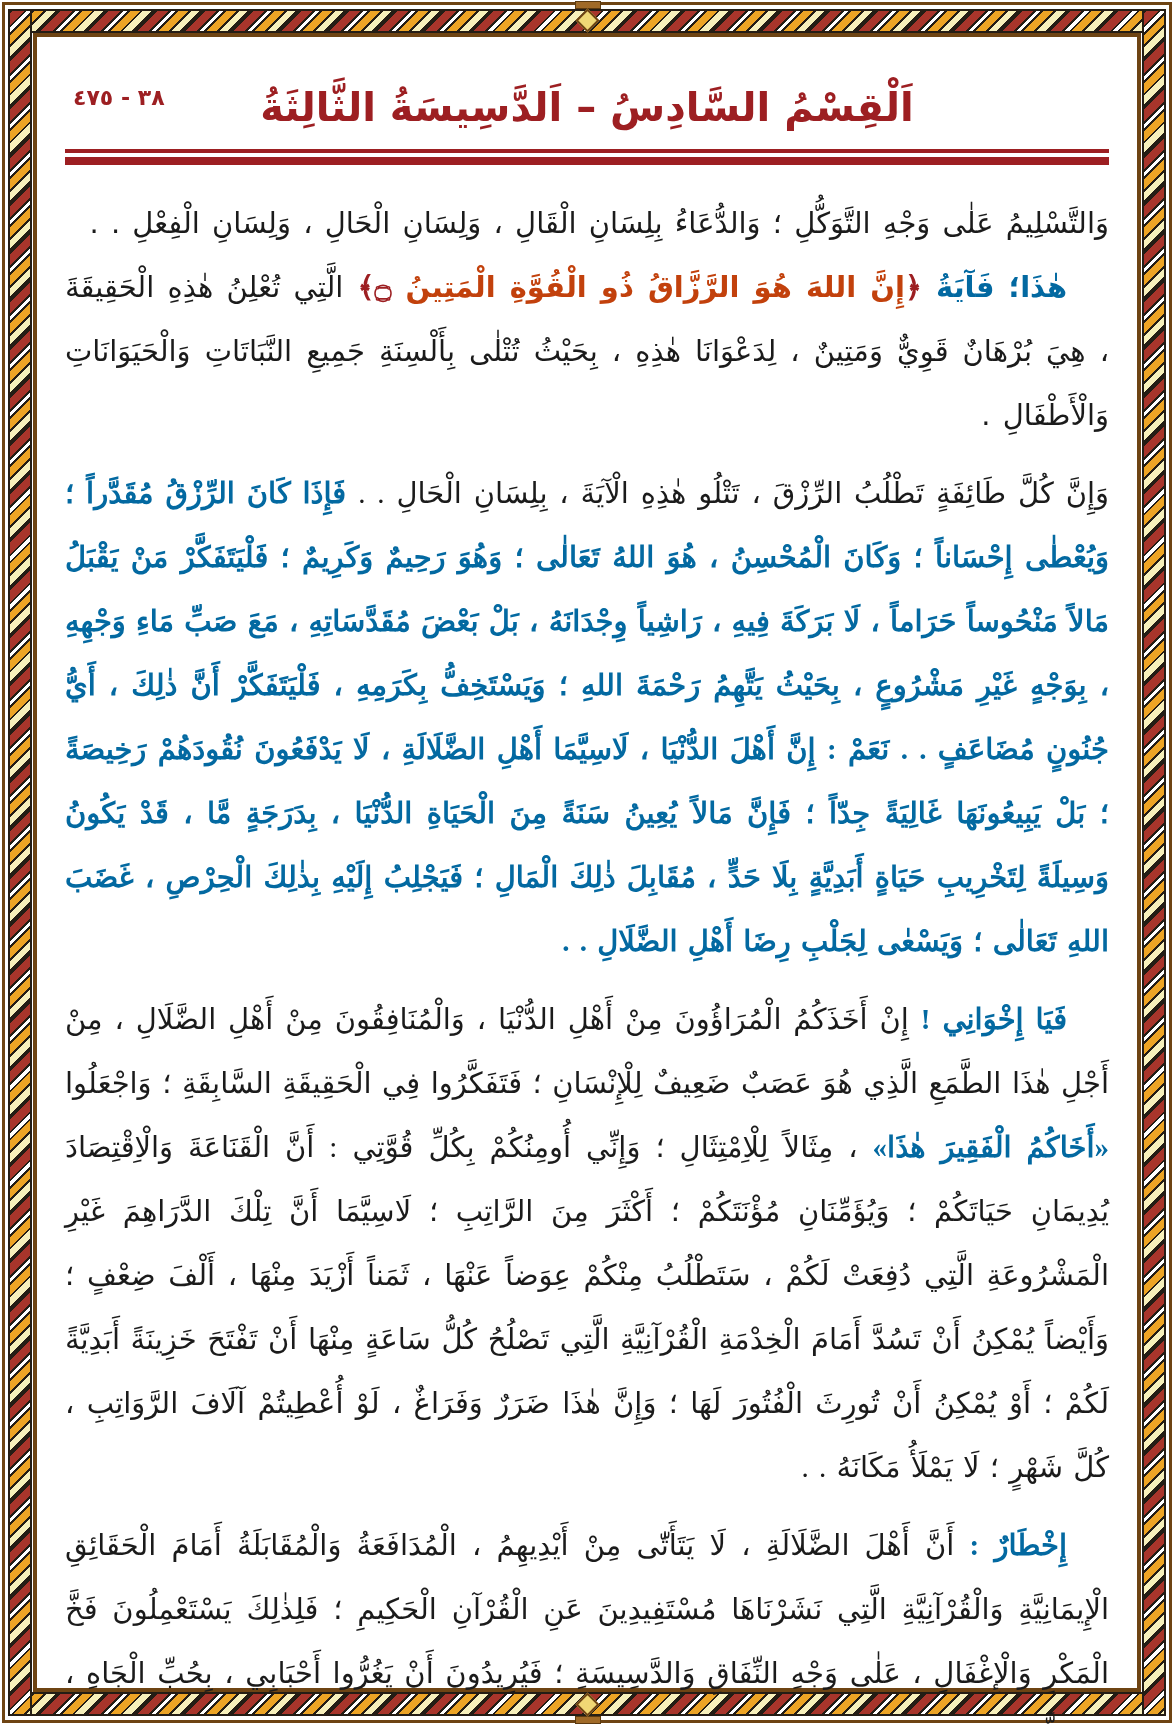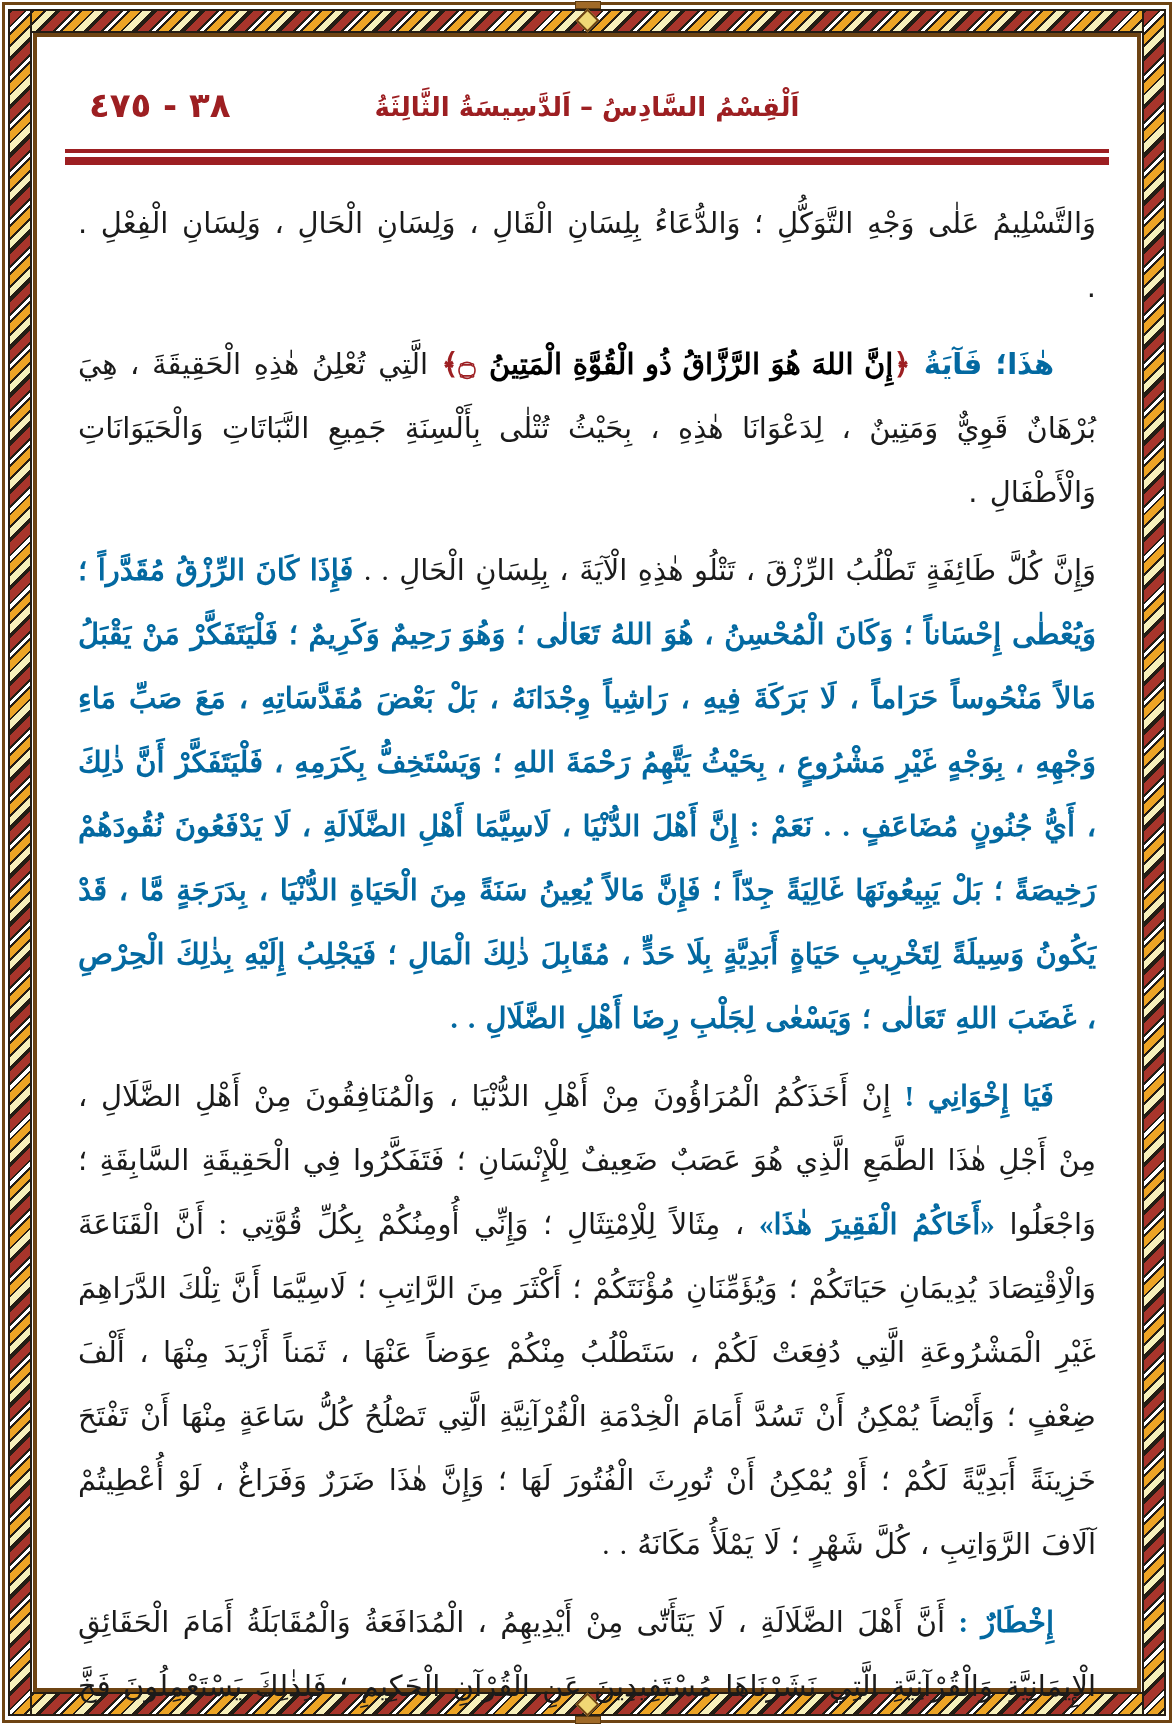--- a/index.html
+++ b/index.html
@@ -45,48 +45,47 @@
 
   
   .content{
     position:absolute;inset:37px;
     padding:38px 28px 0 28px;
     direction:rtl;
   }
   .hdr{position:relative;height:72px;}
   .page-numbers{
     position:absolute;left:8px;top:10px;
-    color:#9d1f22;font-size:34px;font-weight:bold;
+    color:#9d1f22;font-size:22px;font-weight:bold;
     direction:rtl;
-    margin-left:16px;
   }
   .title{
     margin:0;text-align:center;
-    color:#9d1f22;font-size:26px;font-weight:bold;
+    color:#9d1f22;font-size:40px;font-weight:bold;
     line-height:64px;
   }
   .double-rule{margin-top:2px;}
   .rule-thin{height:4px;background:#9d1f22;}
   .rule-gap{height:4px;background:#ffffff;}
   .rule-thick{height:8px;background:#9d1f22;}
 
   .body-text{
     margin-top:26px;
     font-size:29px;
     line-height:64px;
     text-align:justify;
     color:#1b1b1b;
     word-spacing:3px;
   }
-  .para{margin:13px;}
+  .para{margin:0;}
   .para.gap{margin-top:14px;font-family:Liberation Serif, serif;}
   .para.indent{text-indent:42px;}
   .t-black{color:#1b1b1b;}
   .t-red{color:#0369a1;font-weight:bold;}
-  .t-blue{color:#000000;font-weight:bold;font-family:Liberation Serif, serif;}
+  .t-blue{color:#c2410c;font-weight:bold;}
   .t-orn{color:#9d1f22;font-weight:bold;}
 </style>
 </head>
 <body>
 
 <div class="page">
 
   <div class="frame-outer"></div>
   <div class="chain chain-top"></div>
   <div class="chain chain-bottom"></div>

